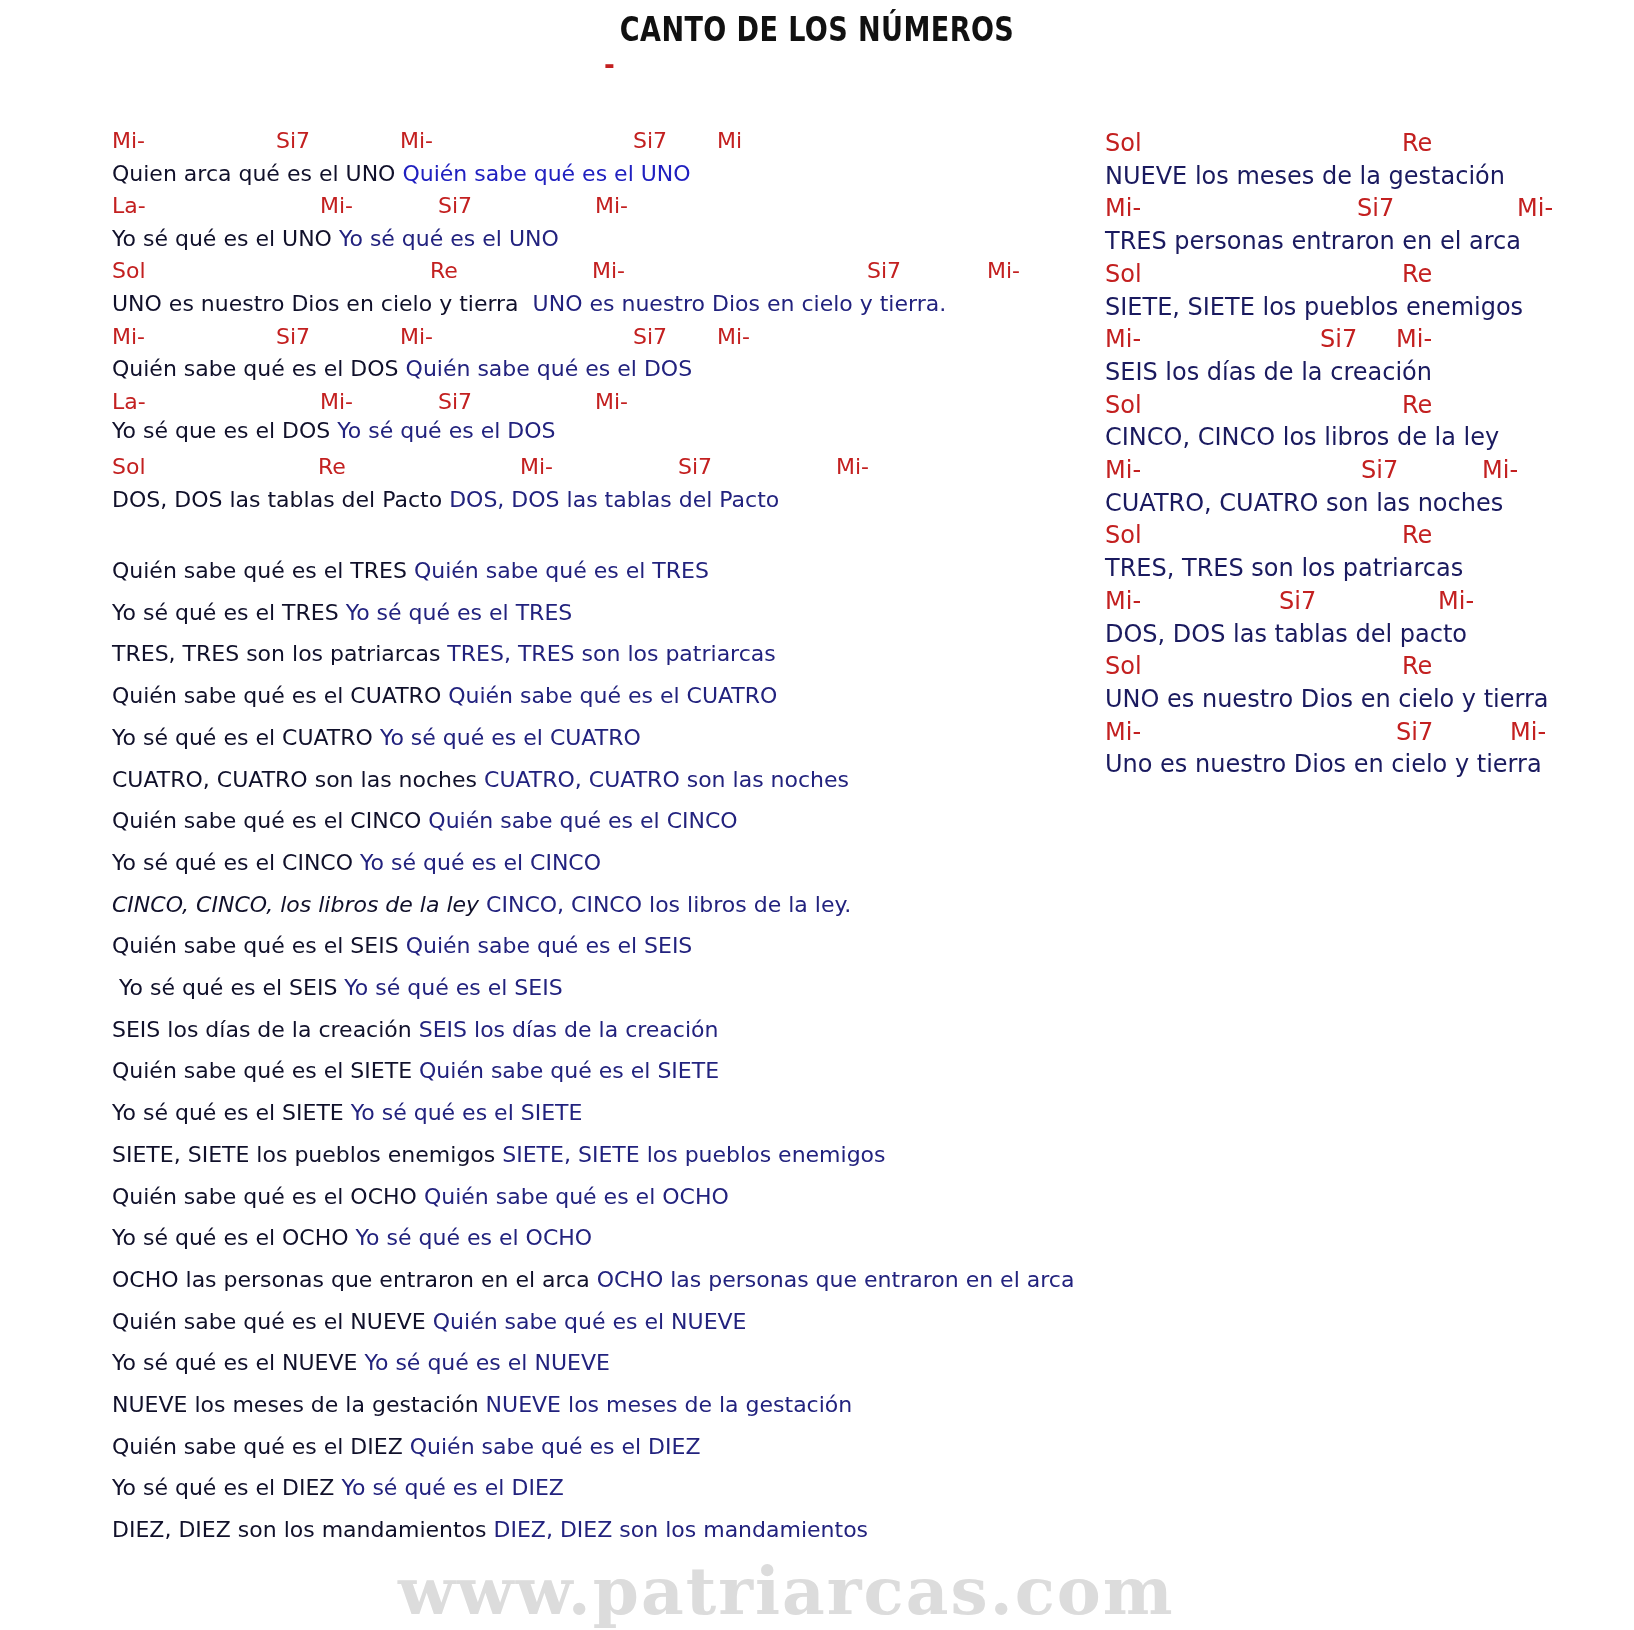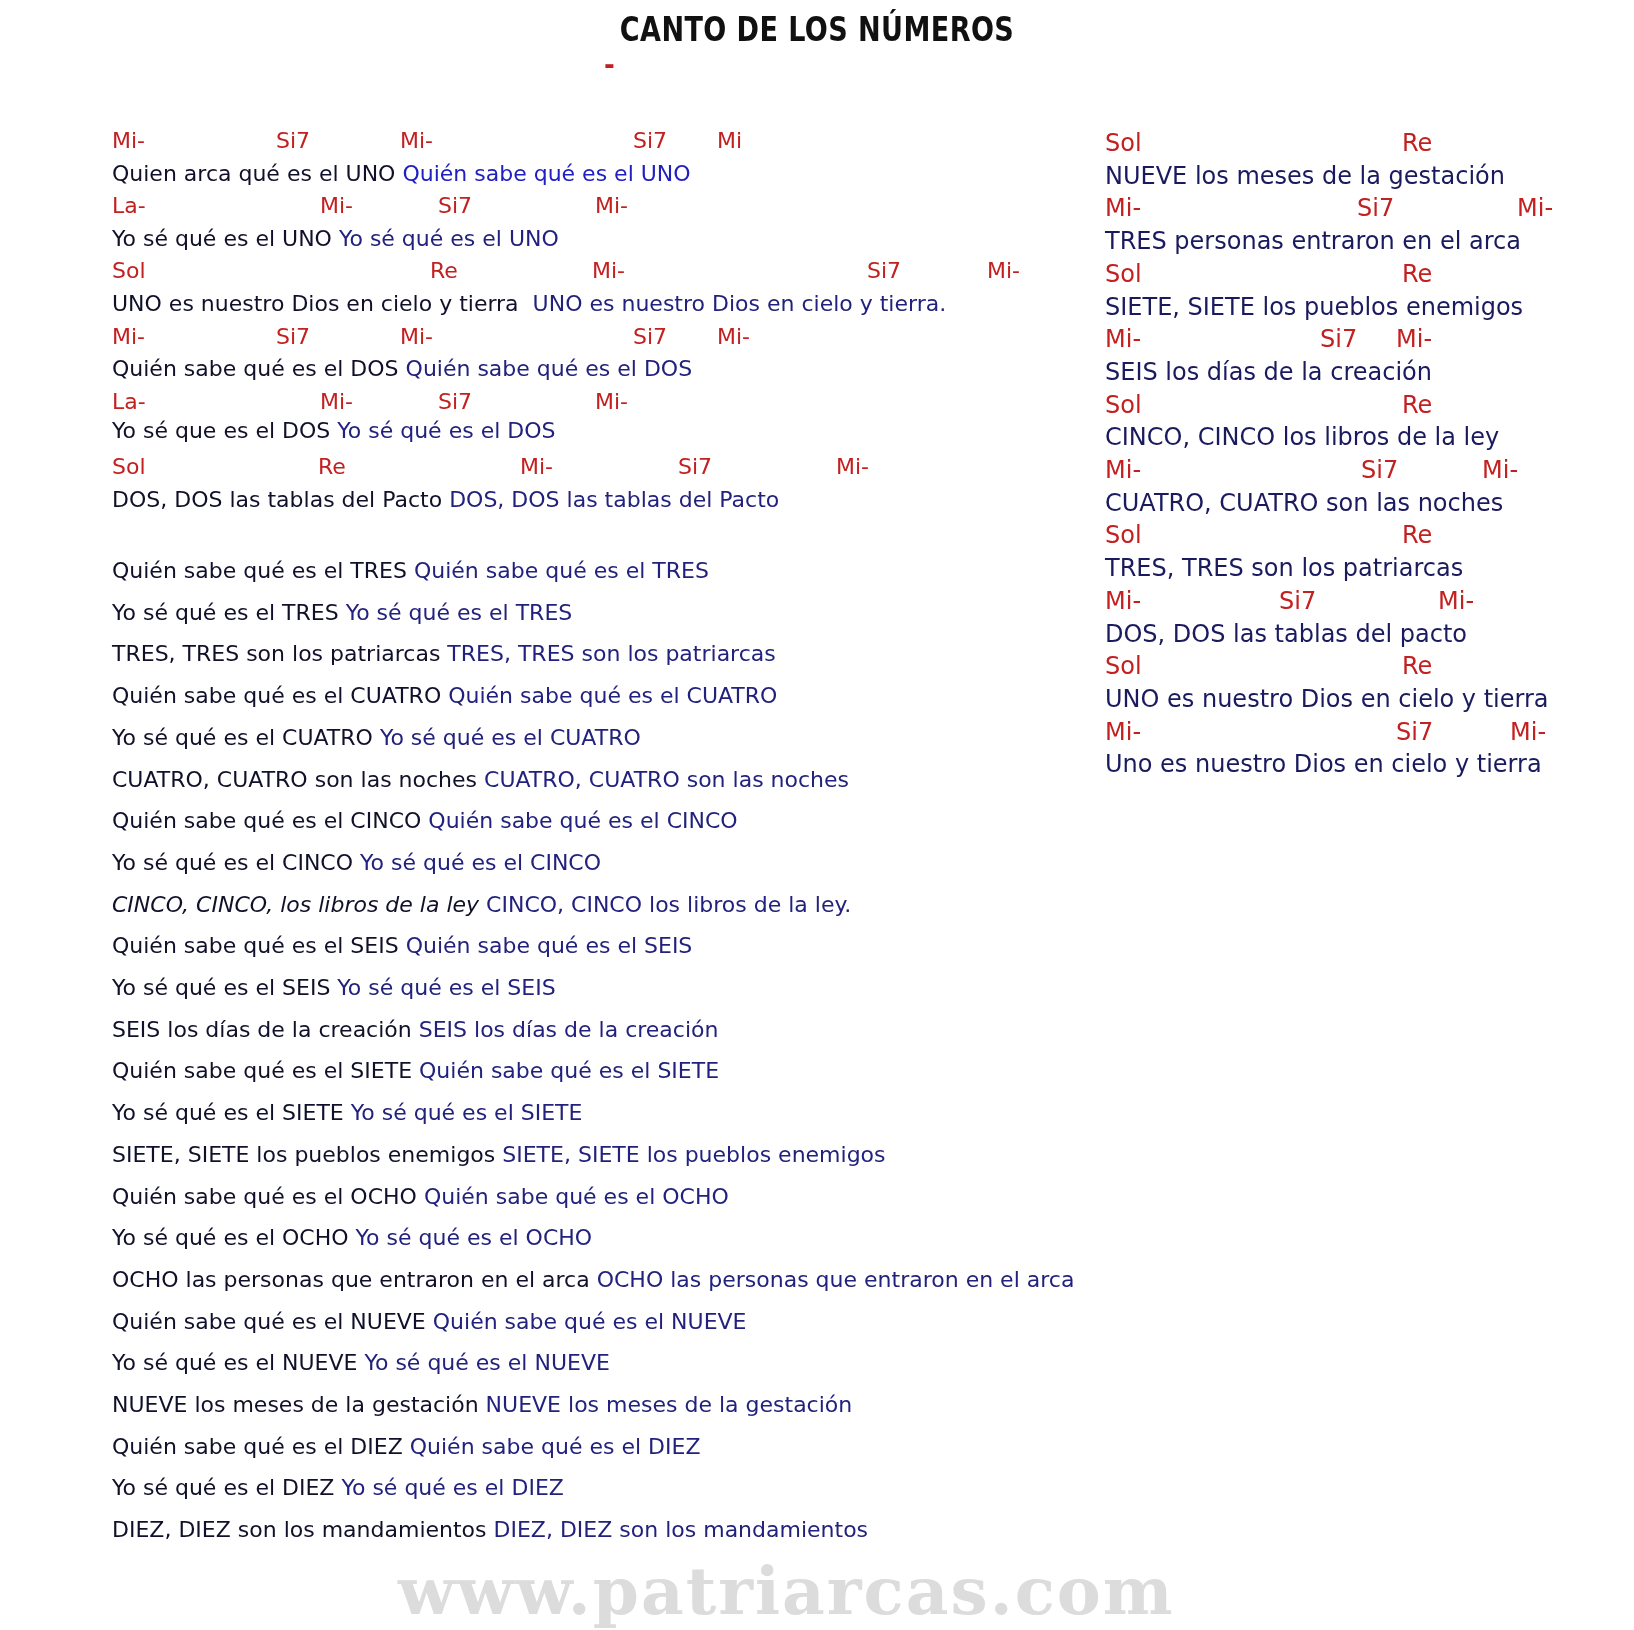--- a/index.html
+++ b/index.html
@@ -89,21 +89,21 @@
       <div class="line" style="top: 430px;"><span style="color: rgb(16, 16, 42);">Quién sabe qué es el TRES </span><span style="color: rgb(34, 34, 126);">Quién sabe qué es el TRES</span></div>
       <div class="line" style="top: 471.7px;"><span style="color: rgb(16, 16, 42);">Yo sé qué es el TRES </span><span style="color: rgb(34, 34, 126);">Yo sé qué es el TRES</span></div>
       <div class="line" style="top: 513.4px;"><span style="color: rgb(16, 16, 42);">TRES, TRES son los patriarcas </span><span style="color: rgb(34, 34, 126);">TRES, TRES son los patriarcas</span></div>
       <div class="line" style="top: 555.1px;"><span style="color: rgb(16, 16, 42);">Quién sabe qué es el CUATRO </span><span style="color: rgb(34, 34, 126);">Quién sabe qué es el CUATRO</span></div>
       <div class="line" style="top: 596.8px;"><span style="color: rgb(16, 16, 42);">Yo sé qué es el CUATRO </span><span style="color: rgb(34, 34, 126);">Yo sé qué es el CUATRO</span></div>
       <div class="line" style="top: 638.5px;"><span style="color: rgb(16, 16, 42);">CUATRO, CUATRO son las noches </span><span style="color: rgb(34, 34, 126);">CUATRO, CUATRO son las noches</span></div>
       <div class="line" style="top: 680.2px;"><span style="color: rgb(16, 16, 42);">Quién sabe qué es el CINCO </span><span style="color: rgb(34, 34, 126);">Quién sabe qué es el CINCO</span></div>
       <div class="line" style="top: 721.9px;"><span style="color: rgb(16, 16, 42);">Yo sé qué es el CINCO </span><span style="color: rgb(34, 34, 126);">Yo sé qué es el CINCO</span></div>
       <div class="line" style="top: 763.6px;"><span style="color: rgb(16, 16, 42); font-style: italic;">CINCO, CINCO, los libros de la ley </span><span style="color: rgb(34, 34, 126);">CINCO, CINCO los libros de la ley.</span></div>
       <div class="line" style="top: 805.3px;"><span style="color: rgb(16, 16, 42);">Quién sabe qué es el SEIS </span><span style="color: rgb(34, 34, 126);">Quién sabe qué es el SEIS</span></div>
-      <div class="line" style="top: 847px;"><span style="color: rgb(16, 16, 42);">Yo sé qué es el SEIS </span><span style="color: rgb(34, 34, 126);">Yo sé qué es el SEIS</span></div>
+      <div class="line" style="top: 847px; margin-left: 7px;"><span style="color: rgb(16, 16, 42);">Yo sé qué es el SEIS </span><span style="color: rgb(34, 34, 126);">Yo sé qué es el SEIS</span></div>
       <div class="line" style="top: 888.7px;"><span style="color: rgb(16, 16, 42);">SEIS los días de la creación </span><span style="color: rgb(34, 34, 126);">SEIS los días de la creación</span></div>
       <div class="line" style="top: 930.4px;"><span style="color: rgb(16, 16, 42);">Quién sabe qué es el SIETE </span><span style="color: rgb(34, 34, 126);">Quién sabe qué es el SIETE</span></div>
       <div class="line" style="top: 972.1px;"><span style="color: rgb(16, 16, 42);">Yo sé qué es el SIETE </span><span style="color: rgb(34, 34, 126);">Yo sé qué es el SIETE</span></div>
       <div class="line" style="top: 1013.8px;"><span style="color: rgb(16, 16, 42);">SIETE, SIETE los pueblos enemigos </span><span style="color: rgb(34, 34, 126);">SIETE, SIETE los pueblos enemigos</span></div>
       <div class="line" style="top: 1055.5px;"><span style="color: rgb(16, 16, 42);">Quién sabe qué es el OCHO </span><span style="color: rgb(34, 34, 126);">Quién sabe qué es el OCHO</span></div>
       <div class="line" style="top: 1097.2px;"><span style="color: rgb(16, 16, 42);">Yo sé qué es el OCHO </span><span style="color: rgb(34, 34, 126);">Yo sé qué es el OCHO</span></div>
       <div class="line" style="top: 1138.9px;"><span style="color: rgb(16, 16, 42);">OCHO las personas que entraron en el arca </span><span style="color: rgb(34, 34, 126);">OCHO las personas que entraron en el arca</span></div>
       <div class="line" style="top: 1180.6px;"><span style="color: rgb(16, 16, 42);">Quién sabe qué es el NUEVE </span><span style="color: rgb(34, 34, 126);">Quién sabe qué es el NUEVE</span></div>
       <div class="line" style="top: 1222.3px;"><span style="color: rgb(16, 16, 42);">Yo sé qué es el NUEVE </span><span style="color: rgb(34, 34, 126);">Yo sé qué es el NUEVE</span></div>
       <div class="line" style="top: 1264px;"><span style="color: rgb(16, 16, 42);">NUEVE los meses de la gestación </span><span style="color: rgb(34, 34, 126);">NUEVE los meses de la gestación</span></div>

